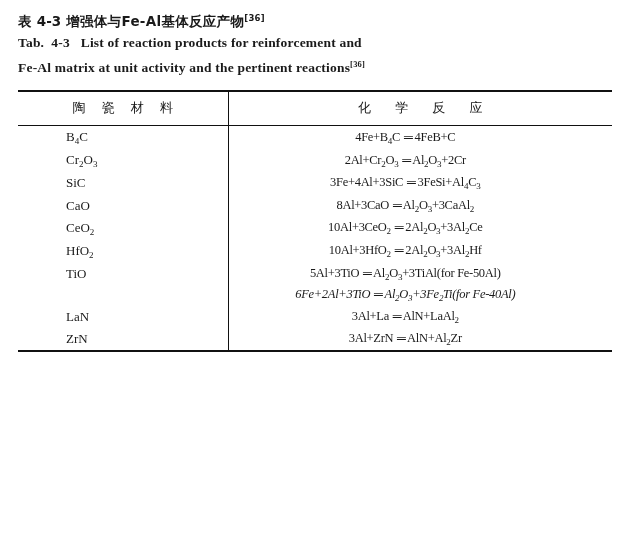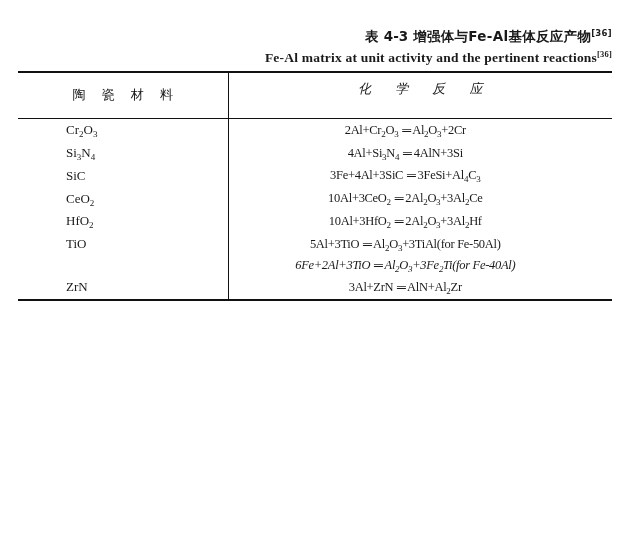--- a/index.html
+++ b/index.html
@@ -17,22 +17,22 @@
   .page {
     position: relative;
     width: 630px;
     height: 539px;
     box-sizing: border-box;
     padding: 10px 18px 0 18px;
   }
 
   
   .title-block {
-    text-align: right;
-    margin-top: 16px;
+    text-align: left;
+    margin-top: 1px;
   }
   .title-cn {
     font-family: "DejaVu Sans", sans-serif;
     font-weight: bold;
     font-size: 13.5px;
     letter-spacing: 0.3px;
     line-height: 1.5;
   }
   .title-cn .tnum {
     letter-spacing: 0px;
@@ -52,20 +52,21 @@
     letter-spacing: 0.2px;
   }
   sup.ref {
     font-size: 8.5px;
     vertical-align: super;
     font-weight: bold;
   }
 
   
   .table-wrap {
+    margin-top: 9px;
   }
   table.tbl {
     width: 100%;
     border-collapse: collapse;
     table-layout: fixed;
   }
   .rule-top td {
     border-top: 2.0px solid #111;
     height: 0;
     padding: 0;
@@ -92,26 +93,25 @@
     font-size: 13px;
     padding: 7px 0 8px 0;
     text-align: center;
     letter-spacing: 6px;
     text-indent: 6px;
   }
   th.head-rxn {
     font-family: "DejaVu Sans", sans-serif;
     font-weight: normal;
     font-size: 13px;
-    padding: 7px 0 20px 0;
+    padding: 7px 0 8px 0;
     text-align: center;
     letter-spacing: 10px;
     text-indent: 10px;
     border-left: 1.1px solid #111;
-    font-style: italic;
   }
   td.mat {
     width: 210px;
     font-family: "Liberation Serif", serif;
     font-size: 13px;
     padding: 3.2px 0 3.2px 48px;
     text-align: left;
     white-space: nowrap;
   }
   td.rxn {
@@ -142,20 +142,25 @@
 </head>
 <body>
 
 <div class="page">
 
   <div class="title-block">
     <div class="title-cn">
       <span>表</span>
       <span class="tnum">4-3</span>
       <span>增强体与Fe-Al基体反应产物</span><sup class="ref">[36]</sup>
+    </div>
+    <div class="title-en">
+      <span>Tab.</span>&nbsp;
+      <span>4-3</span>&nbsp;&nbsp;
+      <span>List of reaction products for reinforcement and</span>
     </div>
     <div class="title-en-line2">
       <span>Fe-Al matrix at unit activity and the pertinent reactions</span><sup class="ref">[36]</sup>
     </div>
   </div>
 
   <div class="table-wrap">
     <table class="tbl">
       <colgroup>
         <col style="width:210px">
@@ -170,46 +175,54 @@
           <th class="head-cn">陶 瓷 材 料</th>
           <th class="head-rxn">化 学 反 应</th>
         </tr>
         <tr class="rule-mid">
             <td></td>
             <td></td>
           </tr>
       </tbody>
       <tbody id="rows">
           <tr>
+            <td class="mat">B<sub>4</sub>C</td>
+            <td class="rxn"><span class="eq">4Fe+B<sub>4</sub>C <span class="dblarrow">═</span> 4FeB+C</span></td>
+          </tr>
+          <tr>
             <td class="mat">Cr<sub>2</sub>O<sub>3</sub></td>
             <td class="rxn"><span class="eq">2Al+Cr<sub>2</sub>O<sub>3</sub> <span class="dblarrow">═</span> Al<sub>2</sub>O<sub>3</sub>+2Cr</span></td>
           </tr>
           <tr>
-            <td class="mat">Si<sub>3</sub>N<sub>4</sub></td>
-            <td class="rxn"><span class="eq">4Al+Si<sub>3</sub>N<sub>4</sub> <span class="dblarrow">═</span> 4AlN+3Si</span></td>
-          </tr>
-          <tr>
             <td class="mat">SiC</td>
             <td class="rxn"><span class="eq">3Fe+4Al+3SiC <span class="dblarrow">═</span> 3FeSi+Al<sub>4</sub>C<sub>3</sub></span></td>
           </tr>
           <tr>
+            <td class="mat">CaO</td>
+            <td class="rxn"><span class="eq">8Al+3CaO <span class="dblarrow">═</span> Al<sub>2</sub>O<sub>3</sub>+3CaAl<sub>2</sub></span></td>
+          </tr>
+          <tr>
             <td class="mat">CeO<sub>2</sub></td>
             <td class="rxn"><span class="eq">10Al+3CeO<sub>2</sub> <span class="dblarrow">═</span> 2Al<sub>2</sub>O<sub>3</sub>+3Al<sub>2</sub>Ce</span></td>
           </tr>
           <tr>
             <td class="mat">HfO<sub>2</sub></td>
             <td class="rxn"><span class="eq">10Al+3HfO<sub>2</sub> <span class="dblarrow">═</span> 2Al<sub>2</sub>O<sub>3</sub>+3Al<sub>2</sub>Hf</span></td>
           </tr>
           <tr>
             <td class="mat">TiO</td>
             <td class="rxn"><span class="eq">5Al+3TiO <span class="dblarrow">═</span> Al<sub>2</sub>O<sub>3</sub>+3TiAl(for Fe-50Al)</span></td>
           </tr>
           <tr>
             <td class="mat"></td>
             <td class="rxn cont"><span class="eq">6Fe+2Al+3TiO <span class="dblarrow">═</span> Al<sub>2</sub>O<sub>3</sub>+3Fe<sub>2</sub>Ti(for Fe-40Al)</span></td>
+          </tr>
+          <tr>
+            <td class="mat">LaN</td>
+            <td class="rxn"><span class="eq">3Al+La <span class="dblarrow">═</span> AlN+LaAl<sub>2</sub></span></td>
           </tr>
           <tr>
             <td class="mat">ZrN</td>
             <td class="rxn"><span class="eq">3Al+ZrN <span class="dblarrow">═</span> AlN+Al<sub>2</sub>Zr</span></td>
           </tr>
         </tbody>
       <tbody>
         <tr class="rule-bot">
             <td></td>
             <td></td>

